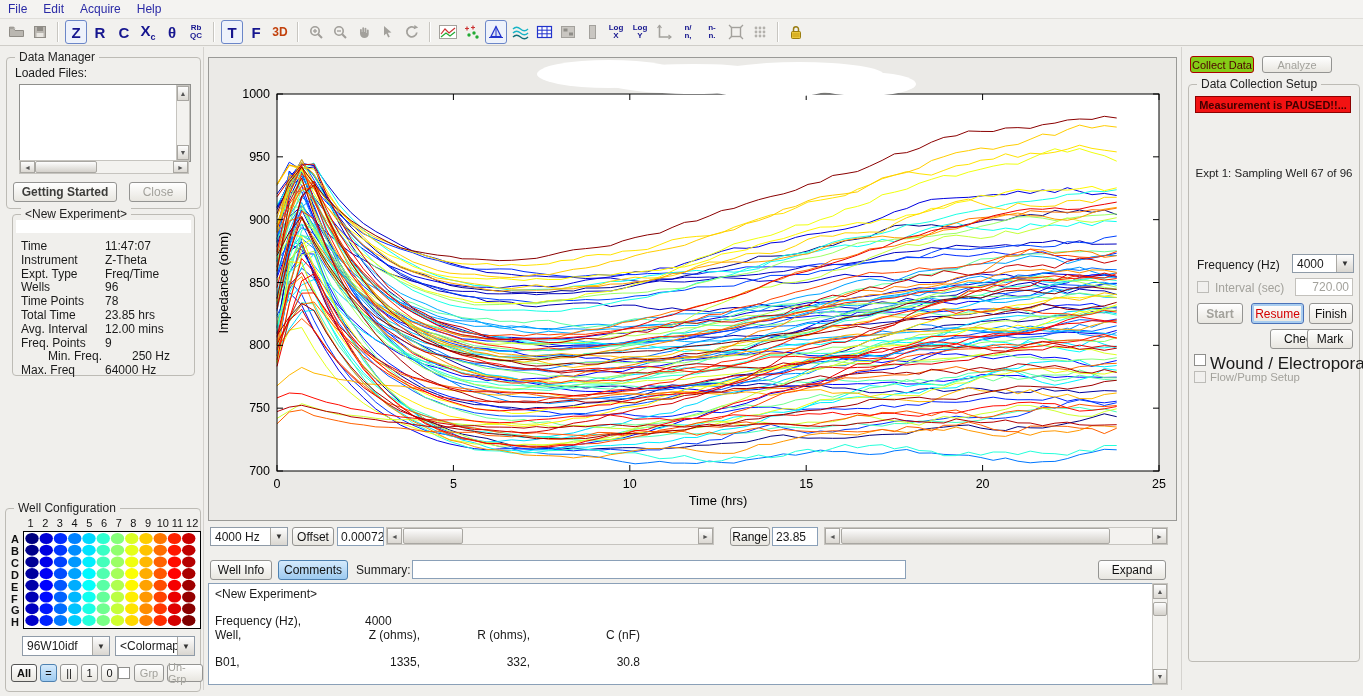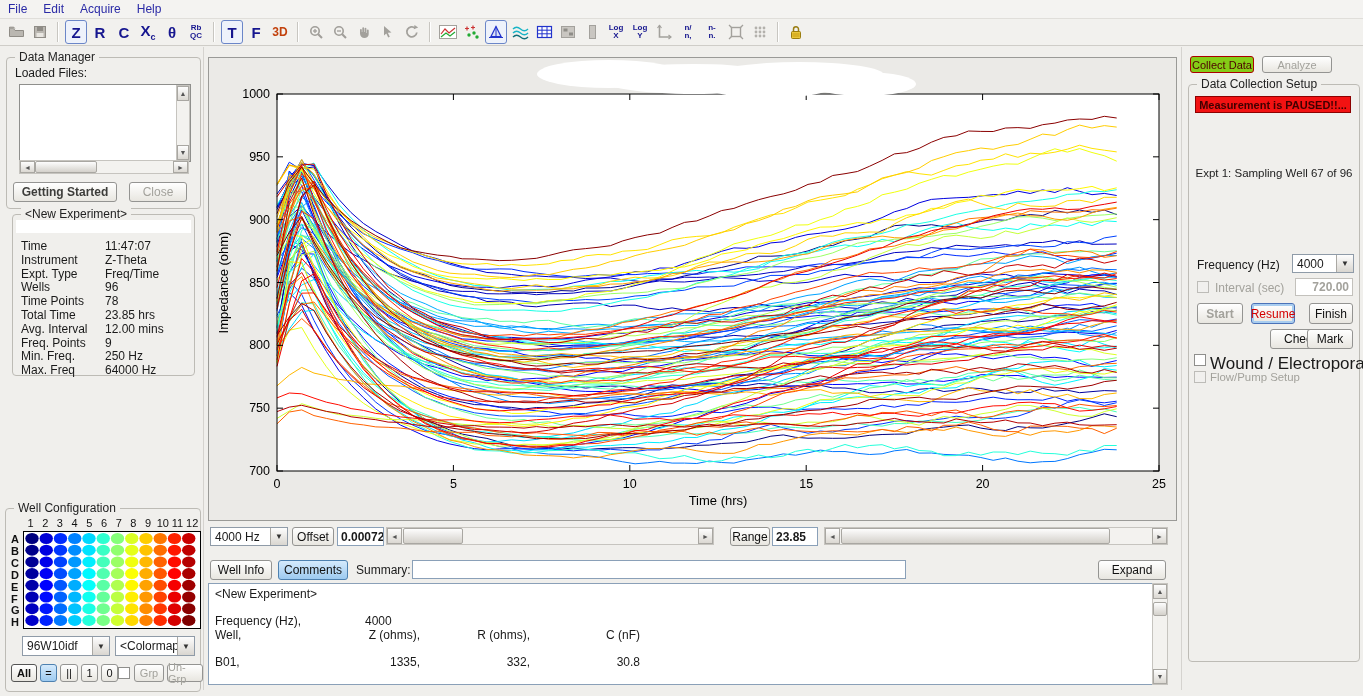--- a/index.html
+++ b/index.html
@@ -18,21 +18,21 @@
   .tb-btn.disabled .tb-glyph{color:#c2410c;}
   .tb-stack{display:flex;flex-direction:column;align-items:center;font-size:8px;line-height:8px;font-weight:bold;color:#16168f;}
   .tb-btn svg{display:block;}
 
   
   .group{position:absolute;border:1px solid #bdbbb5;border-radius:4px;}
   .legend{position:absolute;top:-8px;left:8px;background:#f0efec;padding:0 4px;font-size:12px;color:#222;white-space:nowrap;}
   .btn{position:absolute;background:linear-gradient(#ffffff,#e8e6e0);border:1px solid #949492;border-radius:3px;font-size:12px;display:flex;align-items:center;justify-content:center;color:#111;box-sizing:border-box;}
   .btn.disabled{color:#a3a29c;}
   .btn.blue{background:linear-gradient(#d5eafc,#9dcaf0);border-color:#4e81b0;}
-  .field{position:absolute;background:#fff;border:1px solid #8aa0b8;font-size:12px;box-sizing:border-box;display:flex;align-items:center;padding:0 3px;overflow:hidden;white-space:nowrap;font-weight:bold;}
+  .field{position:absolute;background:#fff;border:1px solid #8aa0b8;font-size:12px;box-sizing:border-box;display:flex;align-items:center;padding:0 3px;overflow:hidden;white-space:nowrap;}
   .combo{position:absolute;background:#fff;border:1px solid #8f9ba8;box-sizing:border-box;display:flex;align-items:center;font-size:12px;}
   .combo .cv{flex:1;padding:0 4px;overflow:hidden;white-space:nowrap;}
   .combo .ca{width:16px;align-self:stretch;background:linear-gradient(#fdfdfd,#d9d6d0);border-left:1px solid #aaa8a3;display:flex;align-items:center;justify-content:center;font-size:8px;color:#333;}
   .lbl{position:absolute;white-space:nowrap;}
   .dis{color:#a3a29c;}
   .chk{position:absolute;width:12px;height:12px;background:#fff;border:1px solid #8f8f8c;box-sizing:border-box;}
   .chk.disabled{background:#f1f0ee;border-color:#bdbcb8;}
   .radio{width:11px;height:11px;border-radius:50%;background:#fff;border:1px solid #a7a6a2;box-sizing:border-box;position:relative;flex:none;}
   .radio.sel::after{content:"";position:absolute;left:2px;top:2px;width:5px;height:5px;border-radius:50%;background:#8f8f8c;}
 
@@ -338,21 +338,21 @@
           <span class="v">23.85 hrs</span>
         </div>
         <div class="exp-row" style="top: 106.8px;">
           <span class="k">Avg. Interval</span>
           <span class="v">12.00 mins</span>
         </div>
         <div class="exp-row" style="top: 120.6px;">
           <span class="k">Freq. Points</span>
           <span class="v">9</span>
         </div>
-        <div class="exp-row" style="top: 134.4px;">
+        <div class="exp-row" style="top: 134.4px; margin-left: 27px;">
           <span class="k">Min. Freq.</span>
           <span class="v">250 Hz</span>
         </div>
         <div class="exp-row" style="top: 148.2px;">
           <span class="k">Max. Freq</span>
           <span class="v">64000 Hz</span>
         </div>
       </div>
   </div>
 
@@ -712,21 +712,21 @@
     <div class="combo" style="left:103px;top:169px;width:62px;height:19px;">
       <span class="cv">4000</span>
         <span class="ca">▼</span>
     </div>
 
     <div class="chk disabled" style="left:8px;top:196px;"></div>
     <div class="lbl dis" style="left:26px;top:196px;">Interval (sec)</div>
     <div class="field" style="left:106px;top:193px;width:58px;height:18px;justify-content:flex-end;color:#a3a29c;border-color:#c3c1bc;">720.00</div>
 
     <div class="btn disabled" style="left:8px;top:218px;width:46px;height:21px;font-weight:bold;">Start</div>
-    <div class="btn" style="left:62px;top:218px;width:44px;height:21px;color:#d40000;border-color:#4a72b8;box-shadow:inset 0 0 0 2px #a8cdf0;">Resume</div>
+    <div class="btn" style="left:62px;top:218px;width:53px;height:21px;color:#d40000;border-color:#4a72b8;box-shadow:inset 0 0 0 2px #a8cdf0;">Resume</div>
     <div class="btn" style="left:120px;top:218px;width:44px;height:21px;">Finish</div>
     <div class="btn" style="left:62px;top:244px;width:62px;height:20px;margin-left:19px;">Check</div>
     <div class="btn" style="left:118px;top:244px;width:46px;height:20px;">Mark</div>
 
     <div class="chk" style="left:5px;top:269px;"></div>
     <div class="lbl" style="left:21px;top:269px;font-size:17px;">Wound / Electroporate Setup</div>
     <div class="chk disabled" style="left:5px;top:286px;"></div>
     <div class="lbl dis" style="left:21px;top:286px;font-size:11.4px;">Flow/Pump Setup</div>
   </div>
 </div>

